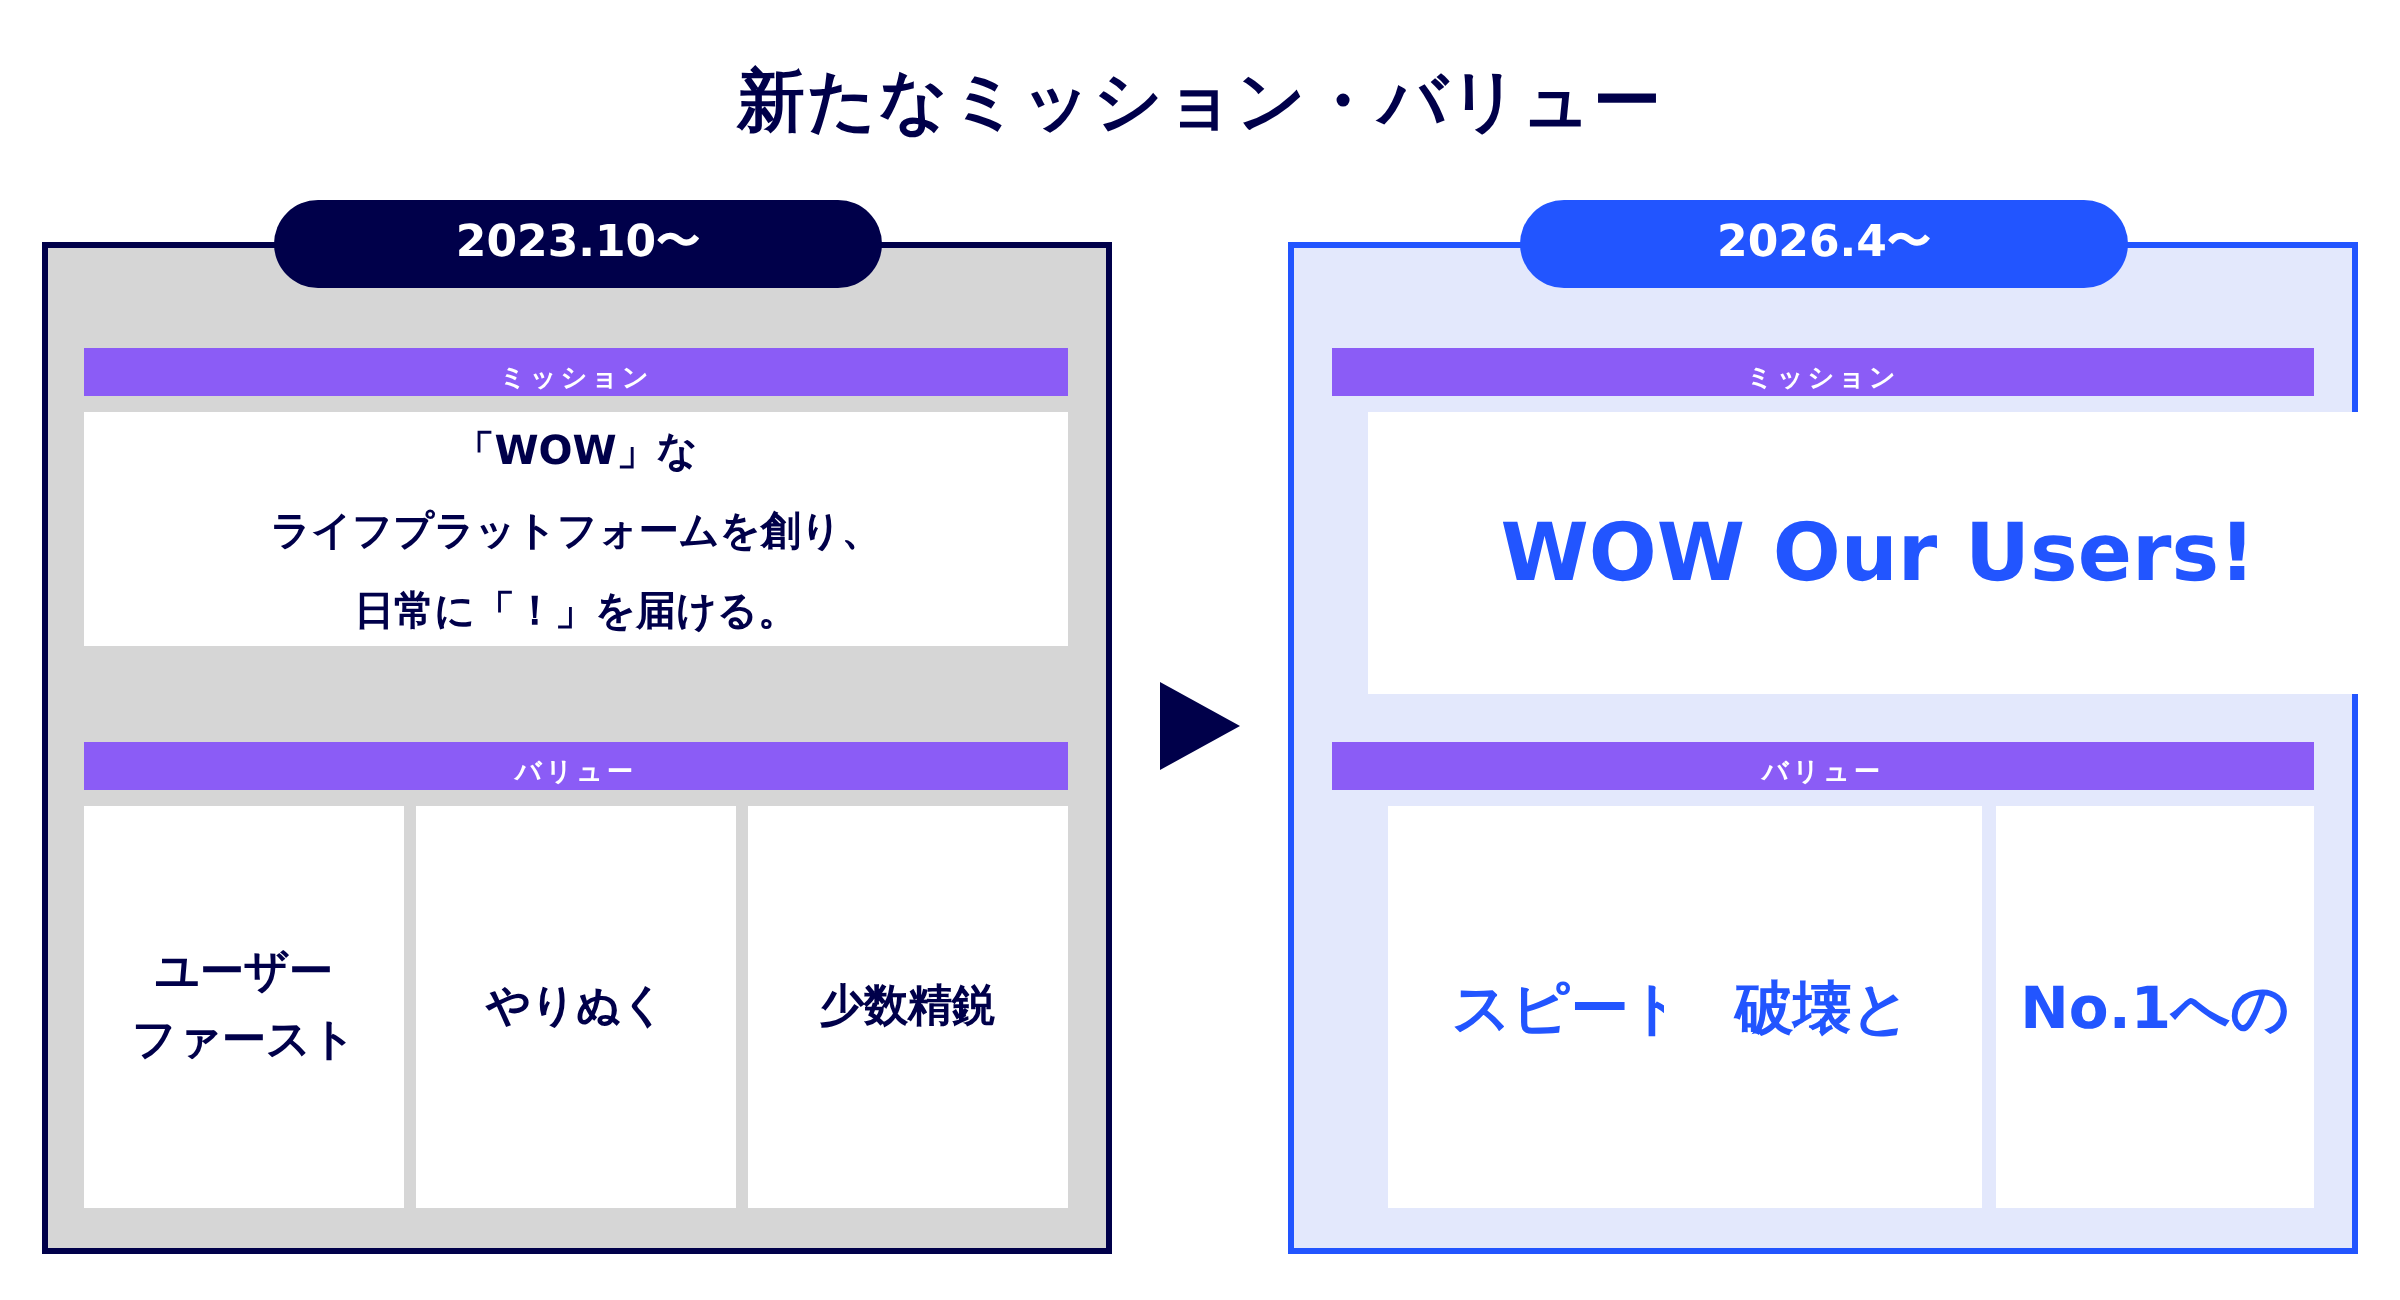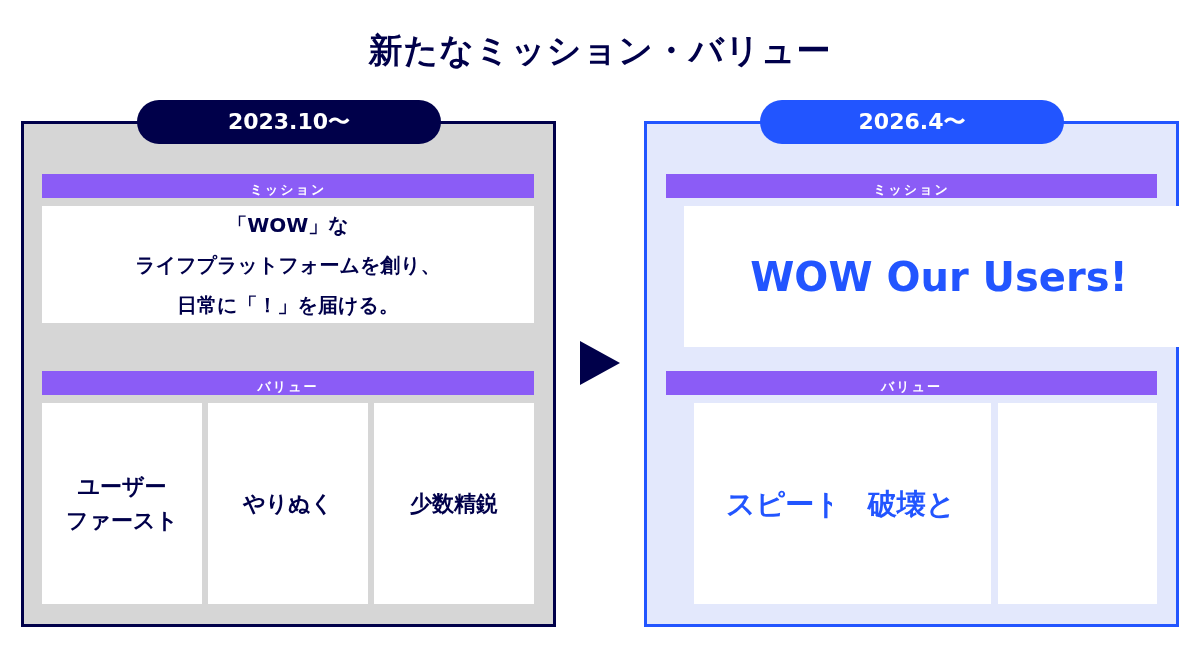--- a/index.html
+++ b/index.html
@@ -103,14 +103,15 @@
     <span class="value-line">スピード</span>
   </div>
 </div>
 <div class="value-cell new-v" style="left:832px; top:403px; width:159px; height:201px;">
   <div>
     <span class="value-line">破壊と</span>
   </div>
 </div>
 <div class="value-cell new-v" style="left:998px; top:403px; width:159px; height:201px;">
   <div>
+    <span class="value-line">No.1への</span>
   </div>
 </div>
 
 </body></html>

